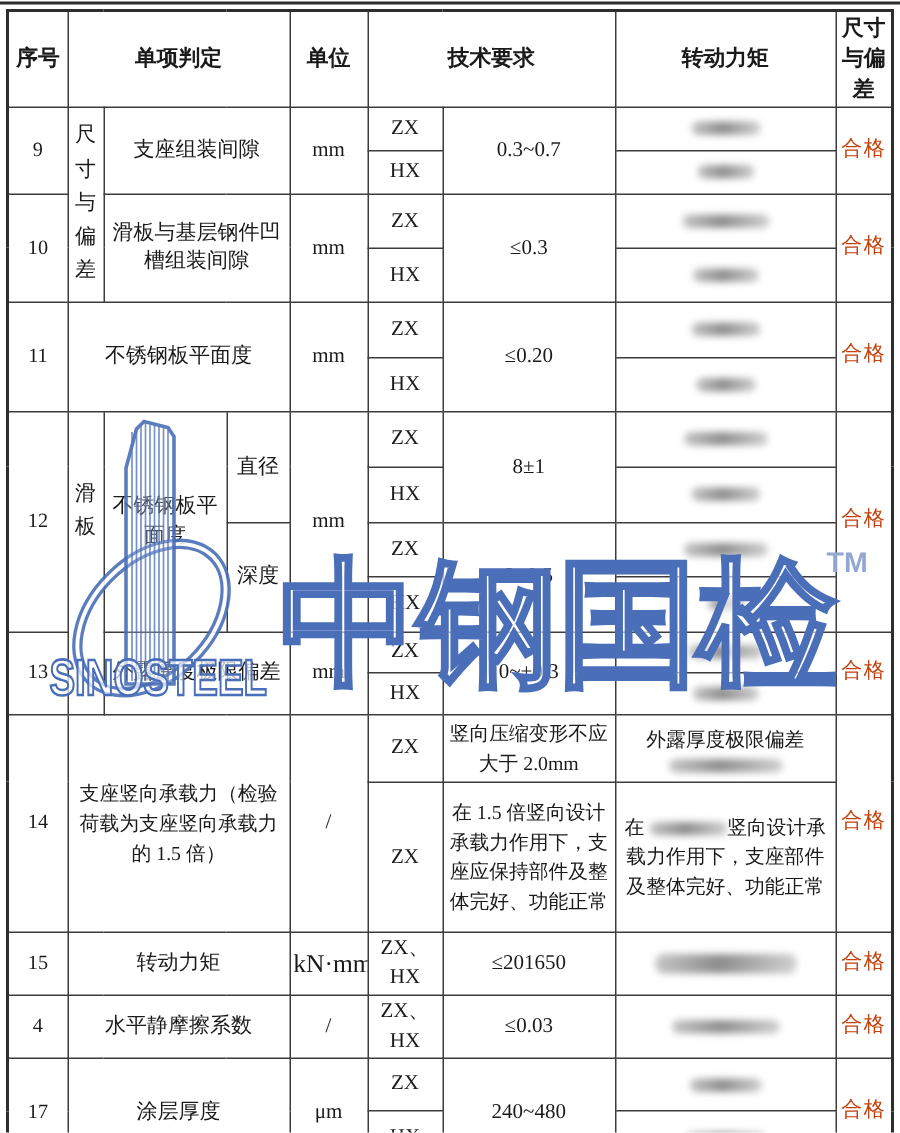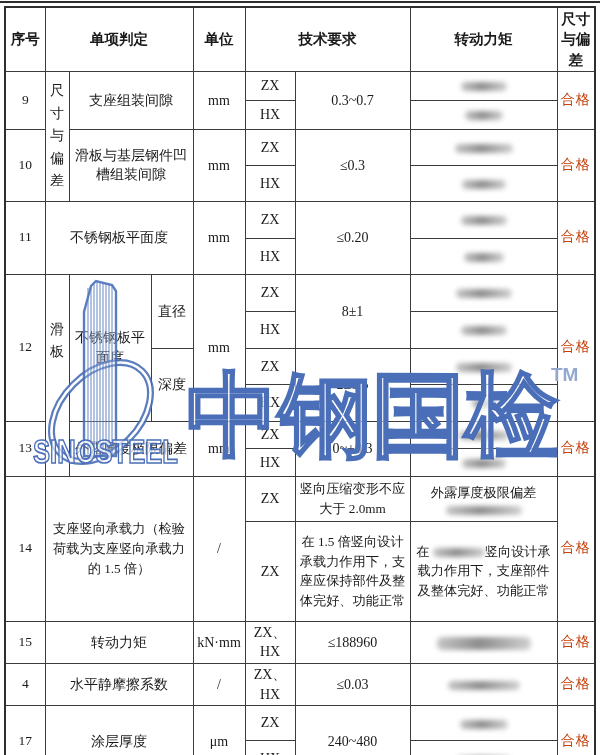--- a/index.html
+++ b/index.html
@@ -30,21 +30,21 @@
   }
   th{font-weight:bold;font-size:14.5px;word-break:break-all;}
   .num{font-size:13.5px;}
   .item{word-break:break-all;padding:1px 5px;}
   .vtext{
     word-break:break-all;line-height:1.6;
     padding:2px 4px;font-size:14px;
   }
   .vtext.short{padding-bottom:70px;}
   .judge{color:#c2410c;letter-spacing:1px;font-family:Liberation Mono, monospace;}
-  .small{font-size:14px;}
+  .small{font-size:17px;}
   .blocktxt{font-size:13.2px;line-height:1.5;padding:2px 4px;word-break:break-all;}
   .redact{
     display:inline-block;height:9px;border-radius:5px;
     background:linear-gradient(100deg,#c7c7c7 0%,#8d8d8d 45%,#d2d2d2 100%);
     filter:blur(2.4px);
     vertical-align:middle;
   }
   .redact.block{display:block;margin:3px auto 0 auto;}
   .redact.tall{height:13px;}
   .wm{
@@ -182,21 +182,21 @@
       <span>在</span>
       <span class="redact" style="width:52px"></span><span>竖向设计承载力作用下，支座部件及整体完好、功能正常</span>
     </td>
   </tr>
 
   <tr style="height:34px">
     <td class="num">15</td>
     <td class="item" colspan="3">转动力矩</td>
     <td class="small">kN·mm</td>
     <td>ZX、HX</td>
-    <td>≤188960</td>
+    <td>≤201650</td>
     <td><span class="redact tall" style="width:94px"></span></td>
     <td class="judge">合格</td>
   </tr>
 
   <tr style="height:40px">
     <td class="num">4</td>
     <td class="item" colspan="3">水平静摩擦系数</td>
     <td>/</td>
     <td>ZX、HX</td>
     <td>≤0.03</td>

